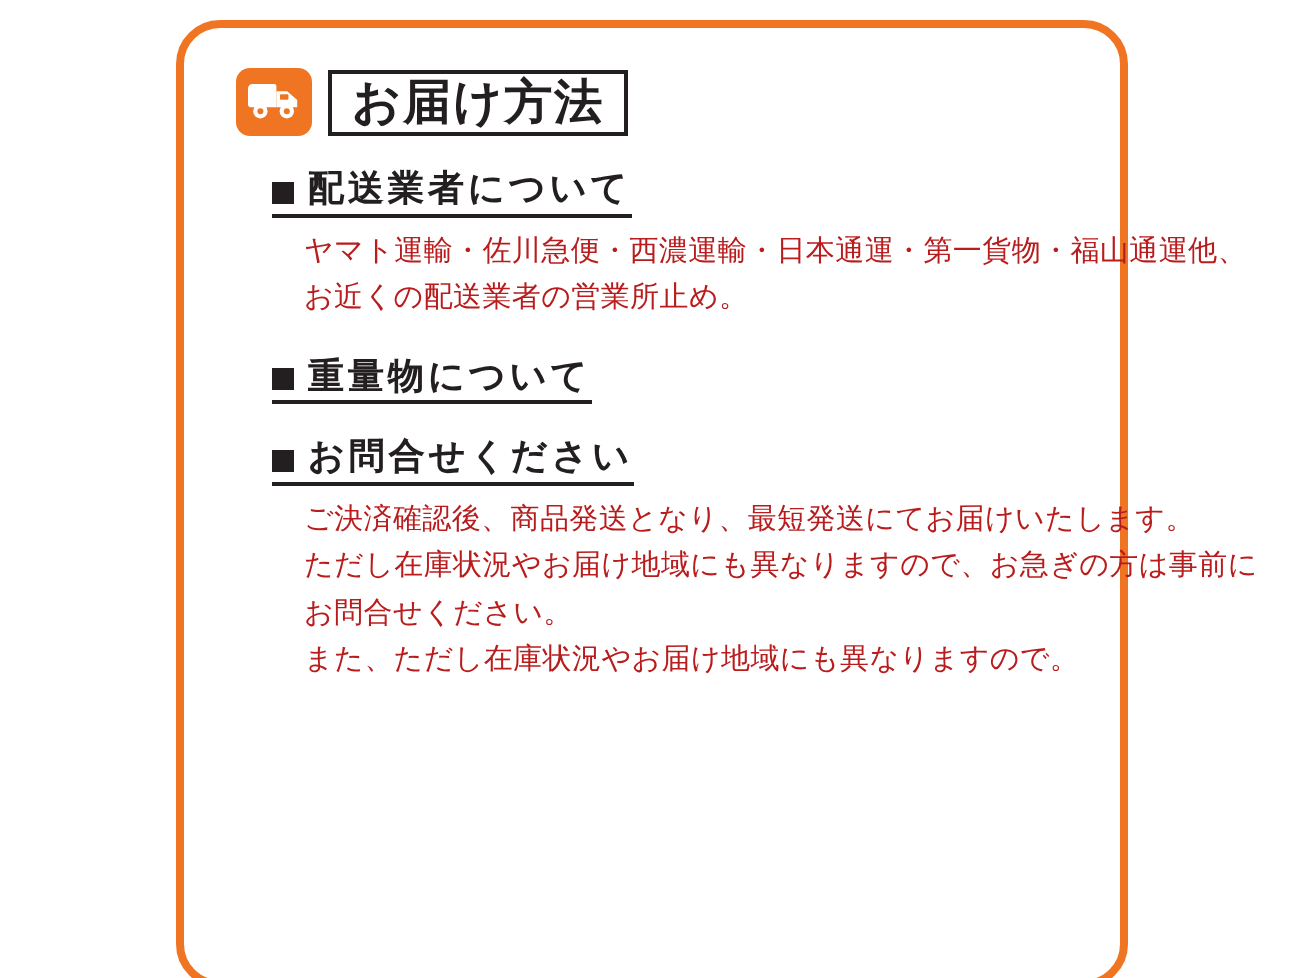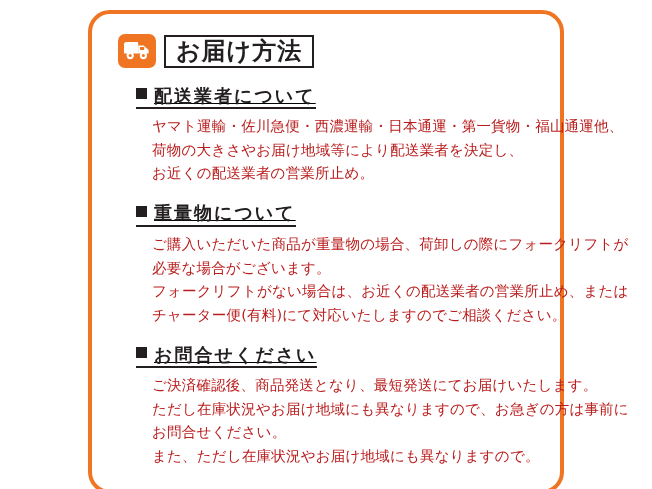--- a/index.html
+++ b/index.html
@@ -71,27 +71,26 @@
     letter-spacing: 1px;
     white-space: nowrap;
   }
 
   
   .section { margin-top: 16px; }
   .section:first-of-type { margin-top: 20px; }
 
   .section-head {
     display: flex;
-    align-items: center;
+    align-items: flex-end;
     gap: 7px;
     margin-left: 22px;
     border-bottom: 2px solid #231f20;
     display: inline-flex;
     padding-bottom: 1px;
-    text-decoration: underline;
   }
   .sq {
     width: 11px;
     height: 11px;
     background: #231f20;
     margin-bottom: 4px;
     flex: 0 0 auto;
   }
   .section-title {
     font-size: 18px;
@@ -136,35 +135,28 @@
         </span>
       </div>
 
       <div class="section">
         <div class="section-head">
           <span class="sq"></span>
           <span class="section-title">配送業者について</span>
         </div>
         <div class="section-body">
           <div class="line">ヤマト運輸・佐川急便・西濃運輸・日本通運・第一貨物・福山通運他、</div>
-          <div class="line">荷物の大きさやお届け地域等により配送業者を決定し、</div>
           <div class="line">お近くの配送業者の営業所止め。</div>
         </div>
       </div>
 
       <div class="section">
         <div class="section-head">
           <span class="sq"></span>
           <span class="section-title">重量物について</span>
-        </div>
-        <div class="section-body">
-          <div class="line">ご購入いただいた商品が重量物の場合、荷卸しの際にフォークリフトが</div>
-          <div class="line">必要な場合がございます。</div>
-          <div class="line">フォークリフトがない場合は、お近くの配送業者の営業所止め、または</div>
-          <div class="line">チャーター便(有料)にて対応いたしますのでご相談ください。</div>
         </div>
       </div>
 
       <div class="section">
         <div class="section-head">
           <span class="sq"></span>
           <span class="section-title">お問合せください</span>
         </div>
         <div class="section-body">
           <div class="line">ご決済確認後、商品発送となり、最短発送にてお届けいたします。</div>

